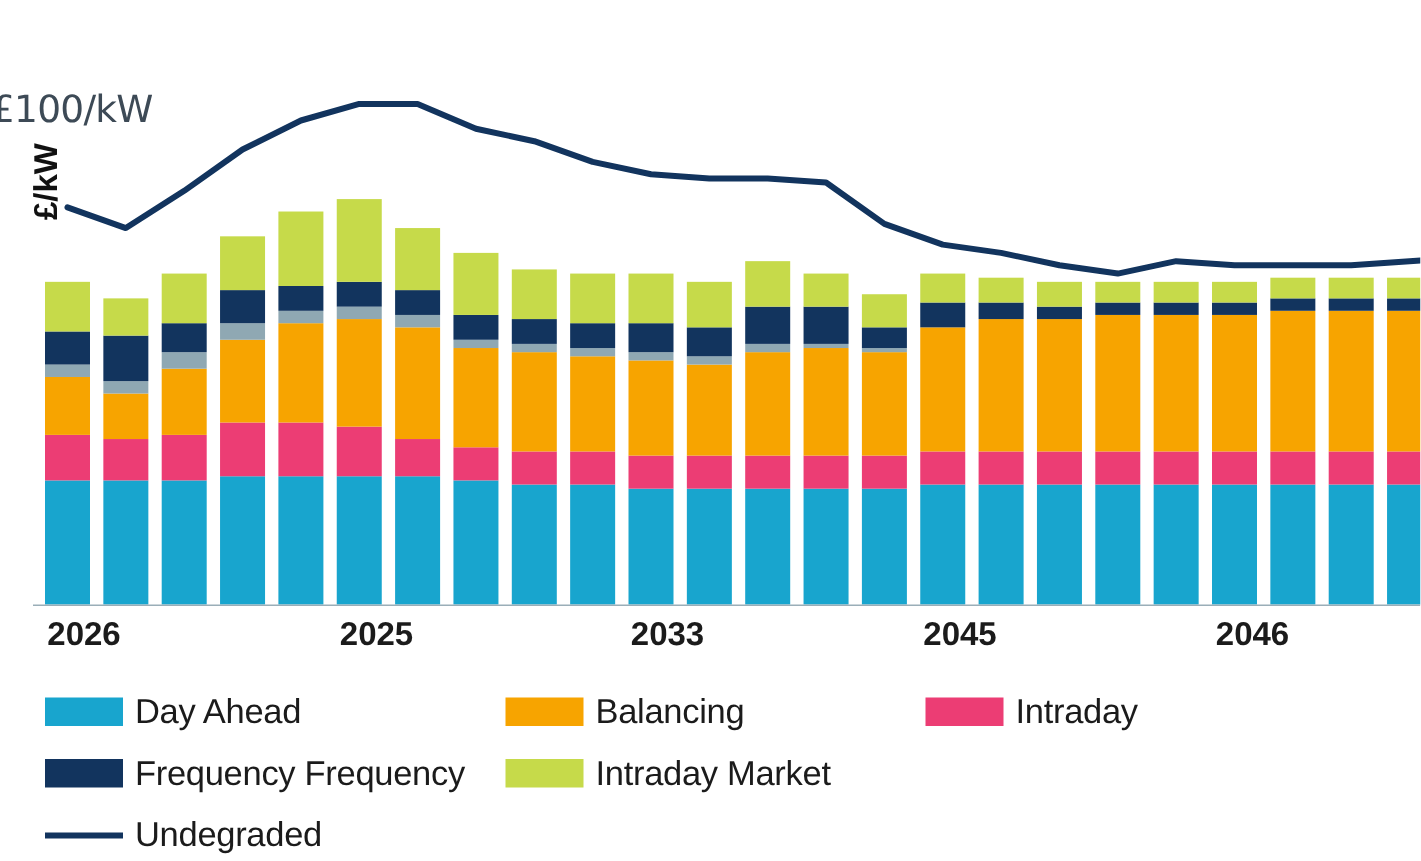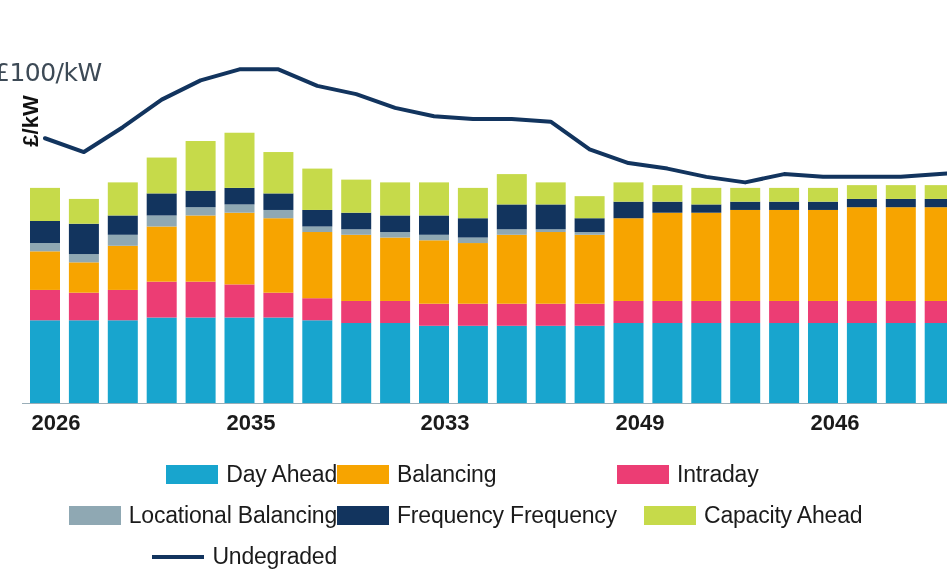--- a/index.html
+++ b/index.html
@@ -71,21 +71,21 @@
   .legend-row{
     display:flex;
     align-items:center;
     height:41px;
   }
   .legend-item{
     display:flex;
     align-items:center;
     white-space:nowrap;
   }
-  .legend-item.col1{width:307px;justify-content:flex-end;}
+  .legend-item.col1{width:307px;}
   .legend-item.col2{width:307px;}
   .legend-item.col3{width:280px;}
   .swatch{
     width:52px;height:19px;
     flex:0 0 auto;
     margin-right:8px;
   }
   .swatch-line{
     width:52px;height:4px;
     flex:0 0 auto;
@@ -291,53 +291,49 @@
           <rect x="924.70" y="156.92" width="30" height="8.27" fill="#12345E"></rect>
           <rect x="924.70" y="143.13" width="30" height="13.79" fill="#C6DA4A"></rect>
         </g>
         <rect x="22" y="361" width="925" height="4" fill="#9aaeb8"></rect>
         <path d="M45.00 96.25 L83.90 110.04 L122.80 85.22 L161.70 57.64 L200.60 38.34 L239.50 27.30 L278.40 27.30 L317.30 43.85 L356.20 52.13 L395.10 65.91 L434.00 74.19 L472.90 76.95 L511.80 76.95 L550.70 79.70 L589.60 107.28 L628.50 121.07 L667.40 126.59 L706.30 134.86 L745.20 140.38 L784.10 132.10 L823.00 134.86 L861.90 134.86 L900.80 134.86 L939.70 132.10 L947 131.60" fill="none" stroke="#12345E" stroke-width="4" stroke-linejoin="round" stroke-linecap="round"></path>
       </svg>
   </div>
 
   <div class="x-axis" id="x-axis">
       <span class="x-tick" style="left: 45px;">2026</span>
-      <span class="x-tick" style="left: 240px;">2035</span>
+      <span class="x-tick" style="left: 240px;">2025</span>
       <span class="x-tick" style="left: 434px;">2033</span>
-      <span class="x-tick" style="left: 629px;">2049</span>
+      <span class="x-tick" style="left: 629px;">2045</span>
       <span class="x-tick" style="left: 824px;">2046</span>
     </div>
 
   <div class="legend" id="legend">
       <div class="legend-row">
         <div class="legend-item col1">
           <div class="swatch" style="background: rgb(24, 165, 206);"></div>
           <span class="legend-label">Day Ahead</span>
         </div>
         <div class="legend-item col3">
           <div class="swatch" style="background: rgb(247, 164, 0);"></div>
           <span class="legend-label">Balancing</span>
         </div>
         <div class="legend-item col2">
           <div class="swatch" style="background: rgb(236, 61, 116);"></div>
           <span class="legend-label">Intraday</span>
         </div>
       </div>
       <div class="legend-row">
-        <div class="legend-item col1">
-          <div class="swatch" style="background: rgb(143, 168, 179);"></div>
-          <span class="legend-label">Locational Balancing</span>
-        </div>
         <div class="legend-item col2">
           <div class="swatch" style="background: rgb(18, 52, 94);"></div>
           <span class="legend-label">Frequency Frequency</span>
         </div>
         <div class="legend-item col3">
           <div class="swatch" style="background: rgb(198, 218, 74);"></div>
-          <span class="legend-label">Capacity Ahead</span>
+          <span class="legend-label">Intraday Market</span>
         </div>
       </div>
       <div class="legend-row">
         <div class="legend-item col1">
           <div class="swatch-line" style="background: rgb(18, 52, 94);"></div>
           <span class="legend-label">Undegraded</span>
         </div>
       </div>
     </div>
 

